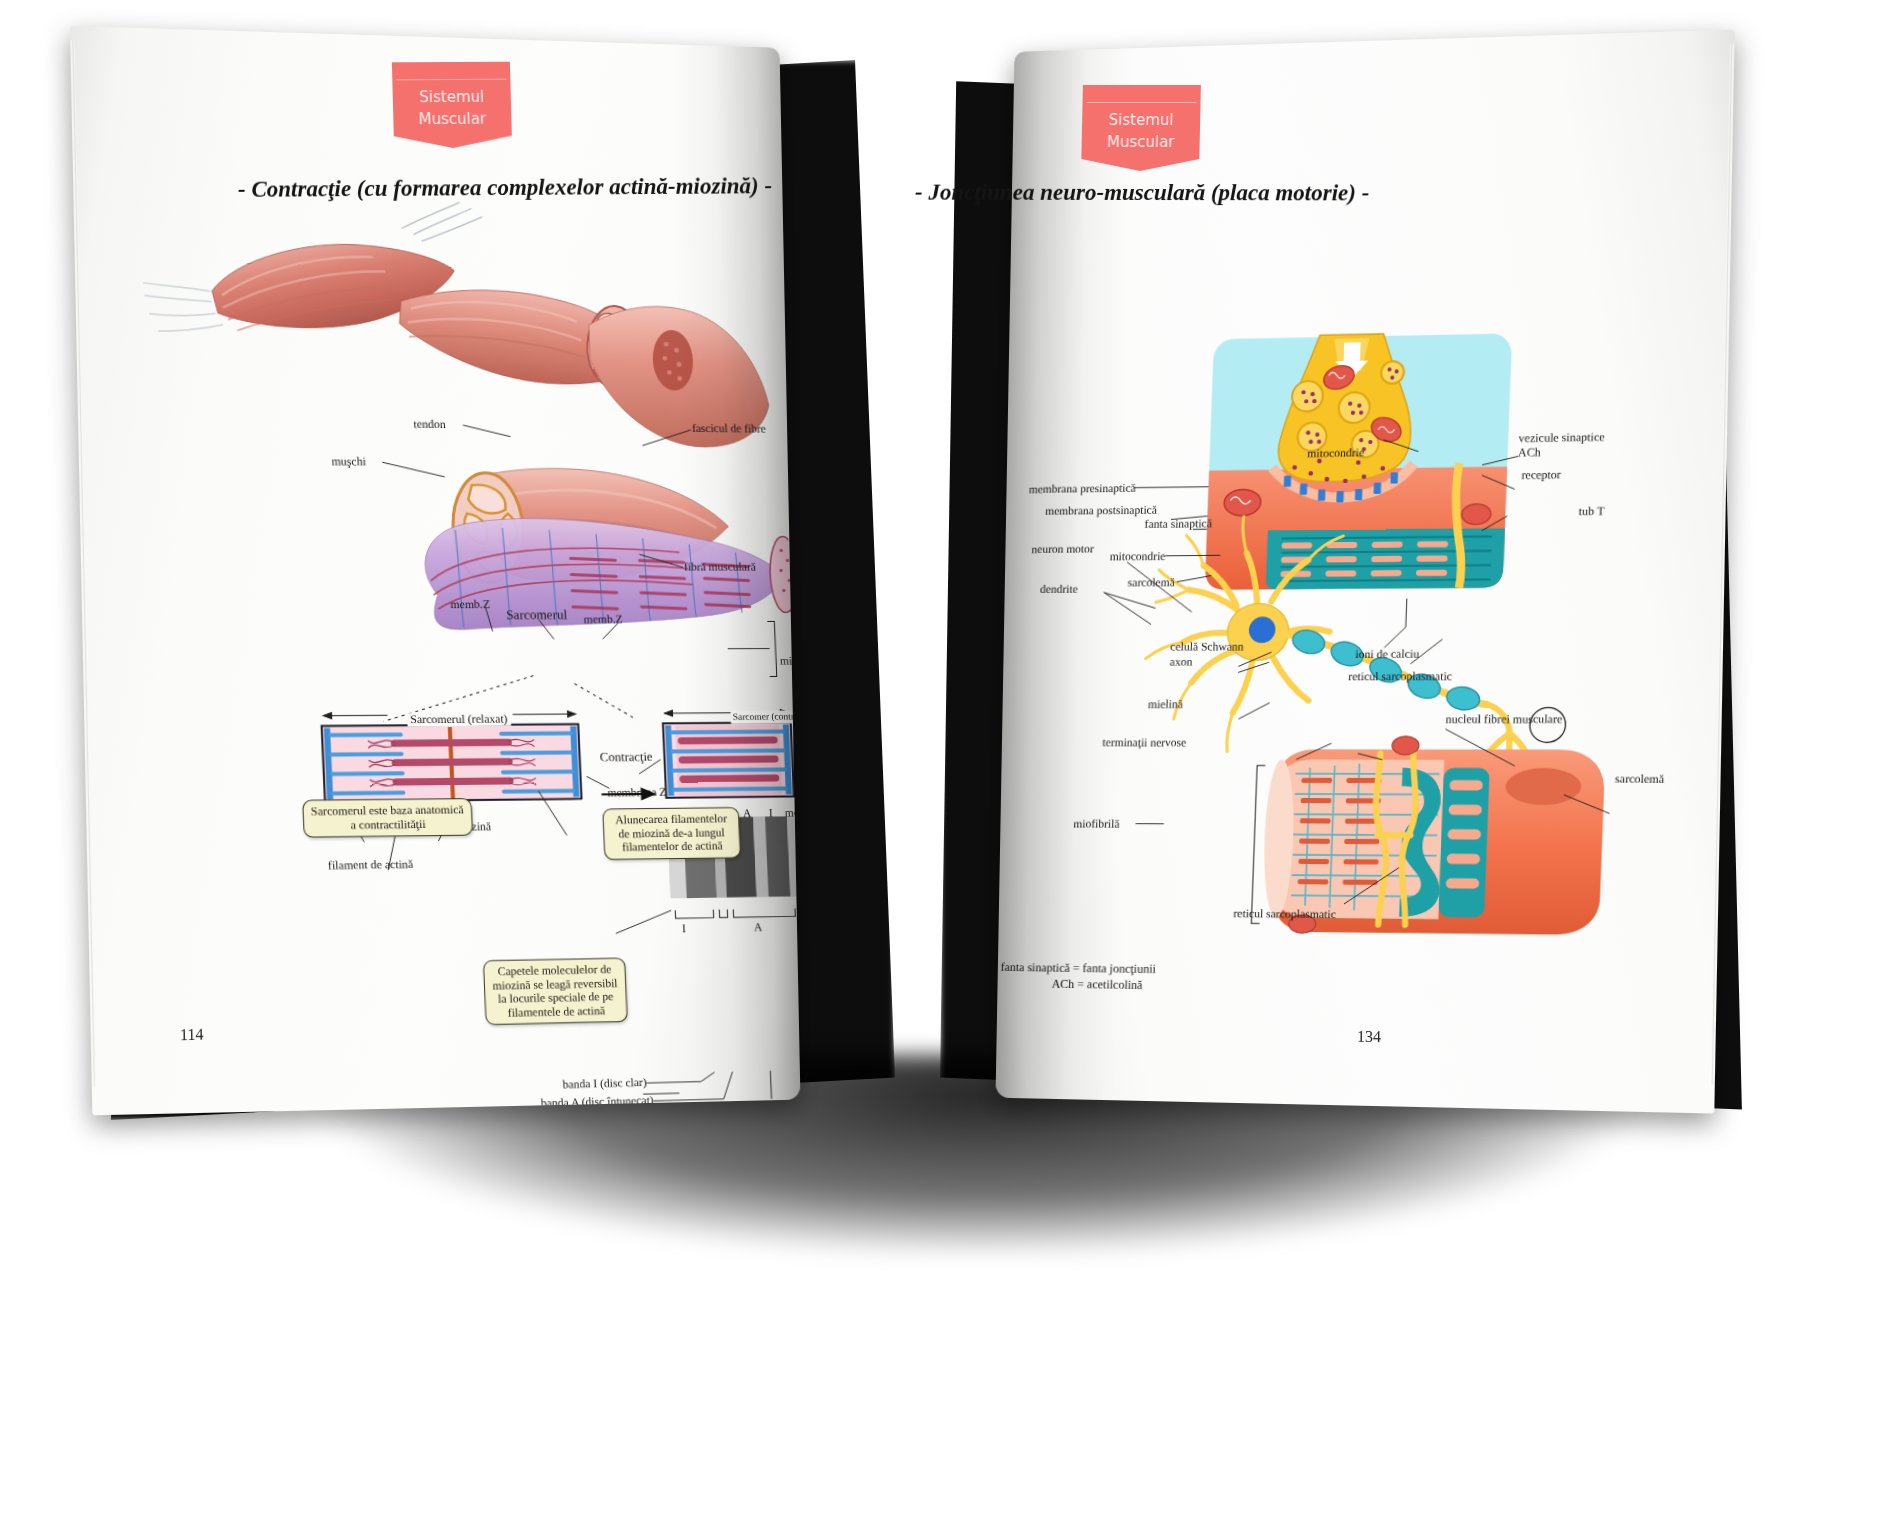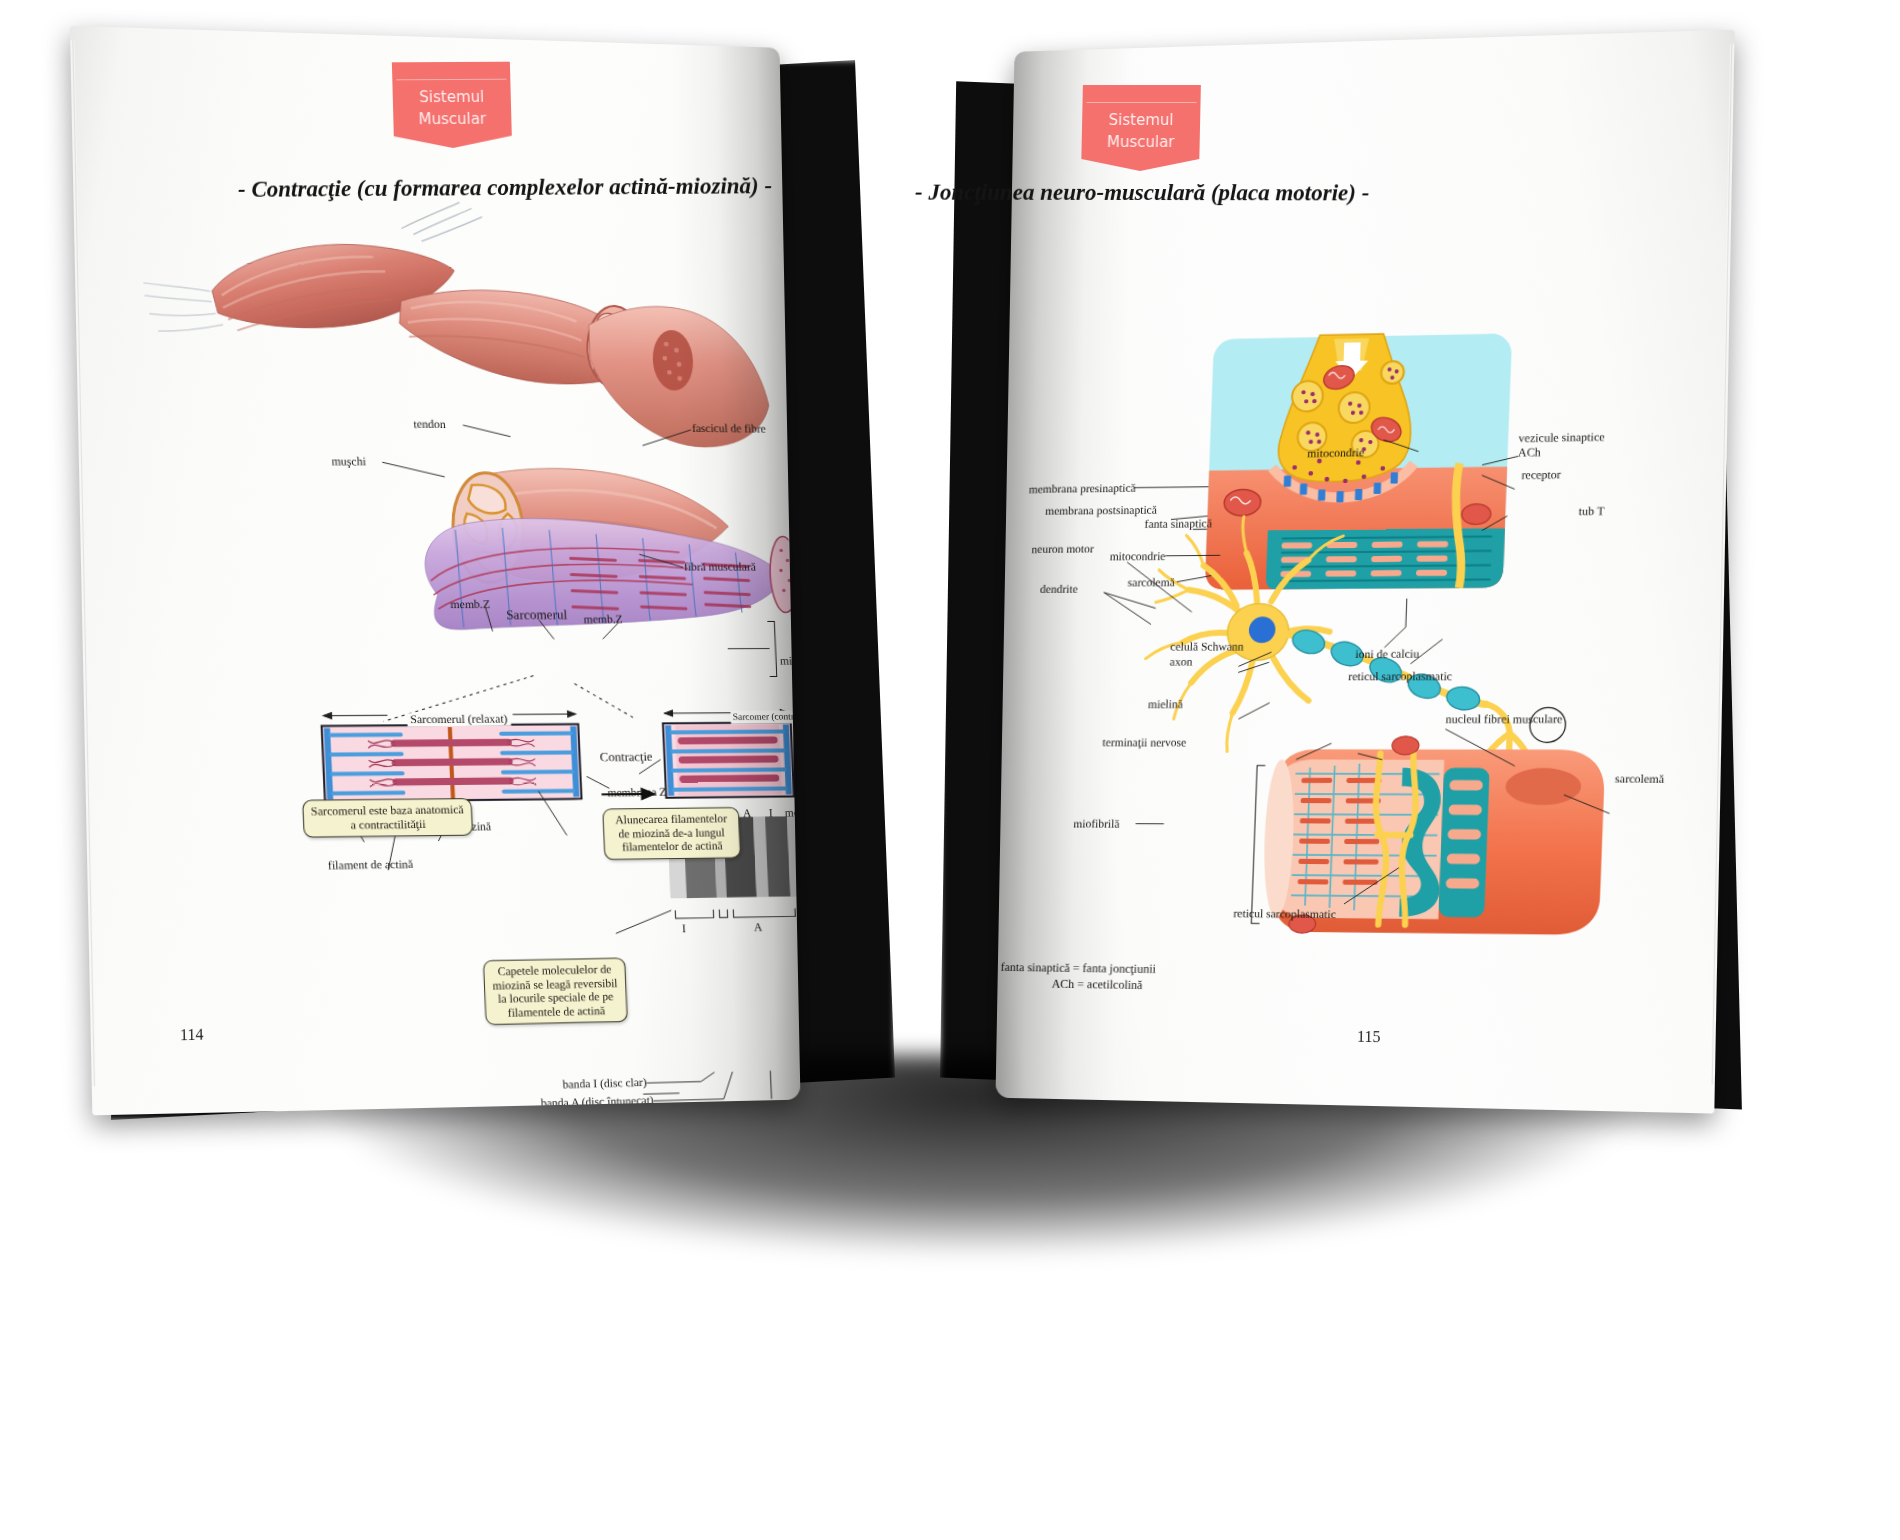--- a/index.html
+++ b/index.html
@@ -699,21 +699,21 @@
       <div class="lbl" style="left:240px;top:852px;">reticul sarcoplasmatic</div>
 
       <div class="footnote" style="left:10px;top:906px;">fanta sinaptică = fanta joncţiunii</div>
       <div class="footnote" style="left:62px;top:922px;">ACh = acetilcolină</div>
     </div>
 
     <div class="gutter-r"></div>
   </div>
 
   <div class="page-title" id="title-right">- Joncţiunea neuro-musculară (placa motorie) -</div>
-  <div class="pageno" id="pg-right">115</div>
+  <div class="pageno" id="pg-right">134</div>
 
   <div class="tab" id="tab-left">
     <div class="tabline"></div>
     <div>Sistemul</div>
     <div>Muscular</div>
   </div>
   <div class="tab" id="tab-right">
     <div class="tabline"></div>
     <div>Sistemul</div>
     <div>Muscular</div>

